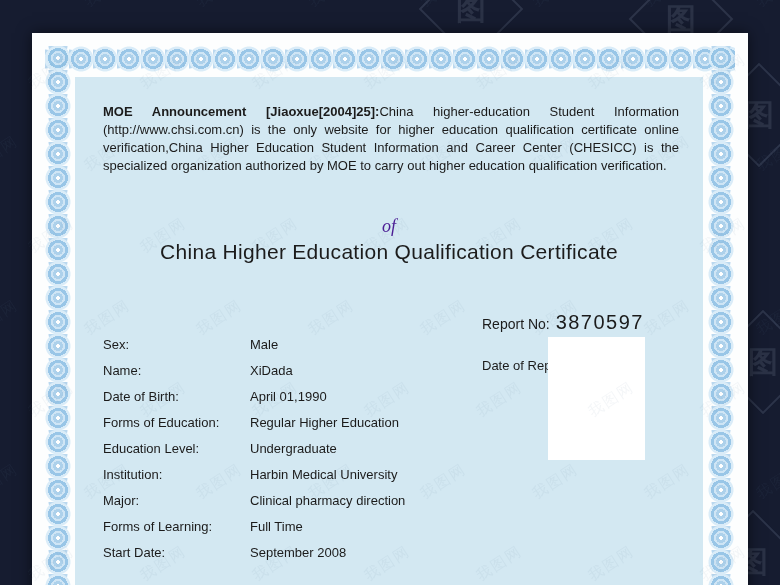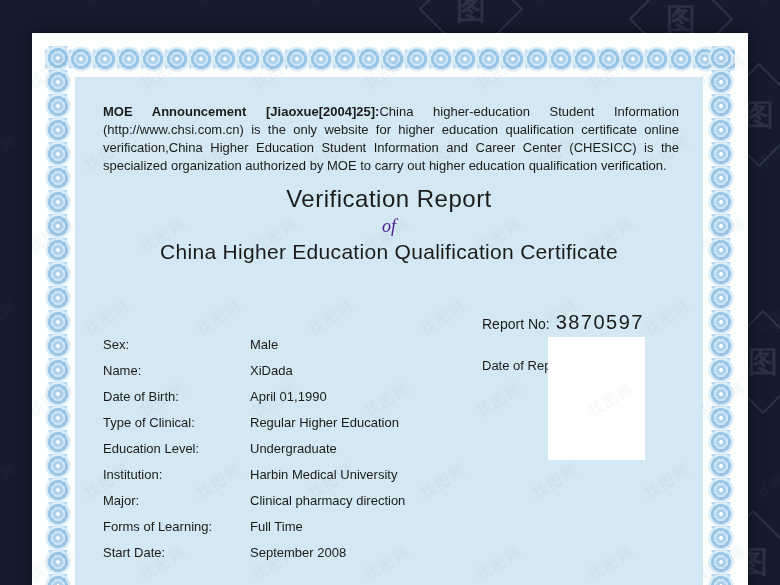--- a/index.html
+++ b/index.html
@@ -150,21 +150,20 @@
   <div class="page">
     <div class="band h top"></div>
 
     <div class="band v left"></div>
     <div class="band v right"></div>
 
     <div class="panel">
 
       <p class="notice"><strong>MOE Announcement [Jiaoxue[2004]25]:</strong><span>China higher-education Student Information (http://www.chsi.com.cn) is the only website for higher education qualification certificate online verification,China Higher Education Student Information and Career Center (CHESICC) is the specialized organization authorized by MOE to carry out higher education qualification verification.</span></p>
 
-      <div class="title-1">Verification Report</div>
       <div class="title-of">of</div>
       <div class="title-2">China Higher Education Qualification Certificate</div>
 
       <div class="report-meta">
         <div class="report-no-row">
           <span class="report-no-label">Report No:</span>
           <span class="report-no-value">3870597</span>
         </div>
         <div class="report-date-row">
           <span>Date of Report:</span>
@@ -178,21 +177,21 @@
         <div class="field-row">
           <span class="field-label">Sex:</span><span class="field-value">Male</span>
         </div>
         <div class="field-row">
           <span class="field-label">Name:</span><span class="field-value">XiDada</span>
         </div>
         <div class="field-row">
           <span class="field-label">Date of Birth:</span><span class="field-value">April 01,1990</span>
         </div>
         <div class="field-row">
-          <span class="field-label">Type of Clinical:</span><span class="field-value">Regular Higher Education</span>
+          <span class="field-label">Forms of Education:</span><span class="field-value">Regular Higher Education</span>
         </div>
         <div class="field-row">
           <span class="field-label">Education Level:</span><span class="field-value">Undergraduate</span>
         </div>
         <div class="field-row">
           <span class="field-label">Institution:</span><span class="field-value">Harbin Medical University</span>
         </div>
         <div class="field-row">
           <span class="field-label">Major:</span><span class="field-value">Clinical pharmacy direction</span>
         </div>

